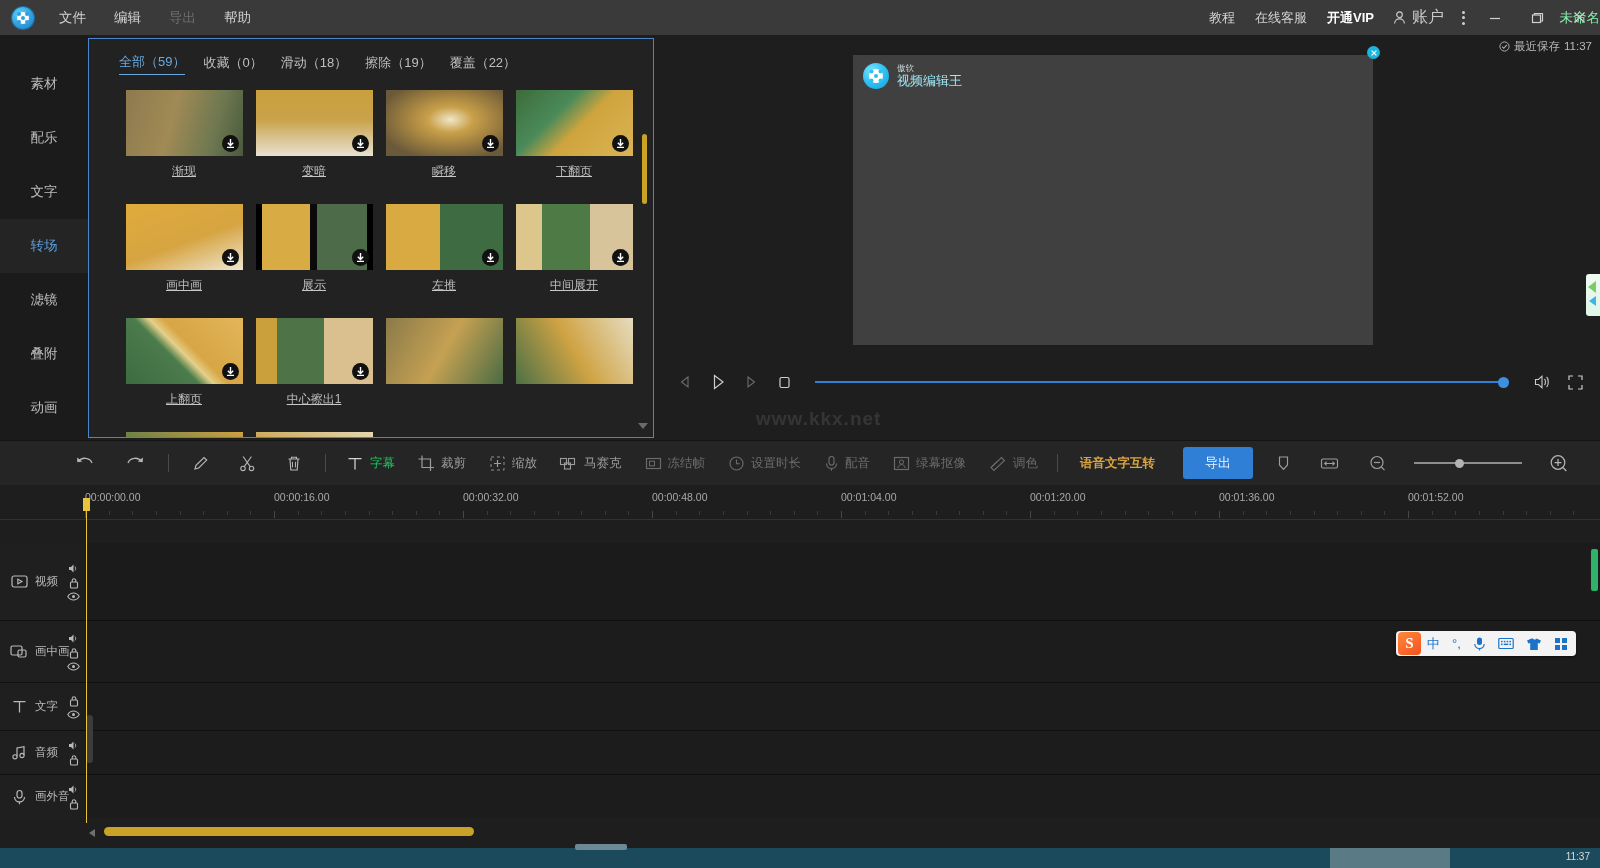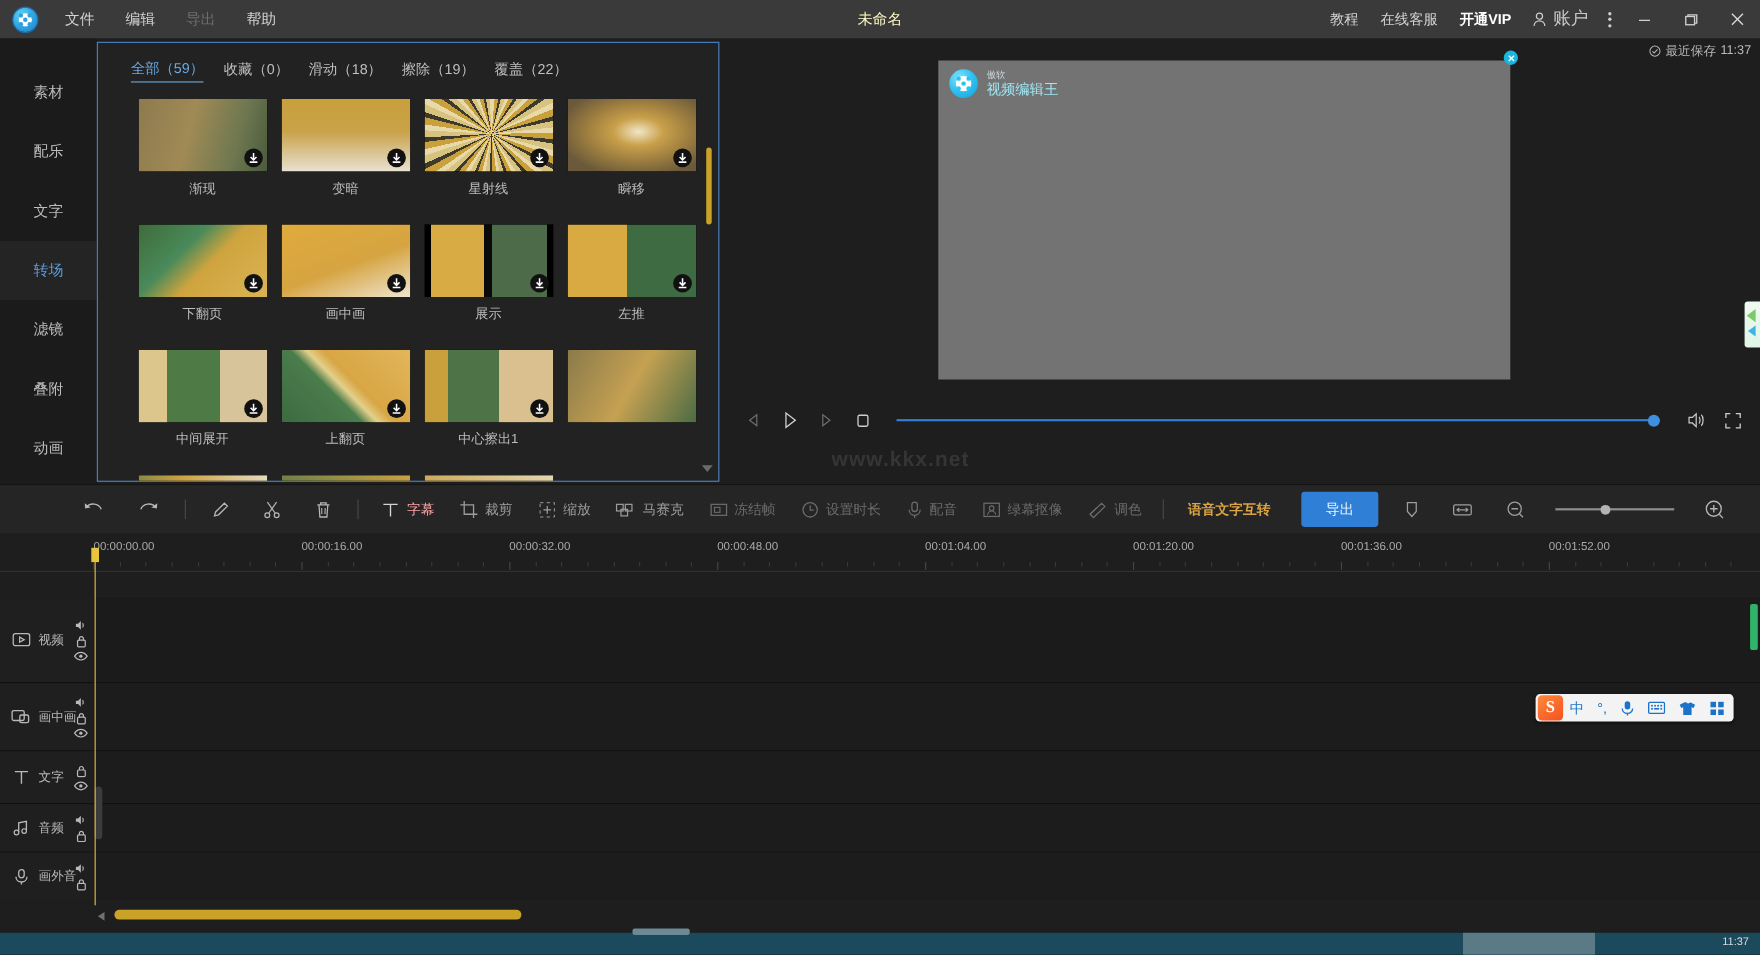--- a/index.html
+++ b/index.html
@@ -34,22 +34,22 @@
     content:""; position:absolute; left:50%; top:50%; transform:translate(-50%,-50%);
     width: 4px; height: 4px; border-radius: 50%; background:#2f9fe0;
     box-shadow: -4px -4px 0 0 #2f9fe0, 4px -4px 0 0 #2f9fe0, -4px 4px 0 0 #2f9fe0, 4px 4px 0 0 #2f9fe0;
   }
   .menu { display: flex; align-items: center; gap: 2px; }
   .menu-item {
     font-size: 13.5px; color: #d2d2d2; padding: 6px 13px; cursor: default; white-space: nowrap;
   }
   .menu-item.disabled { color: #6e6e6e; }
   .title-center {
-    position: absolute; left: 0; right: 0; text-align: center;
-    font-size: 13.5px; color: #fef9c3; pointer-events: none;
+    position: absolute; left: 0; right: 0; text-align: right;
+    font-size: 13.5px; color: #86efac; pointer-events: none;
   }
   .title-right {
     margin-left: auto; display: flex; align-items: center; height: 100%;
   }
   .tr-link {
     font-size: 13px; color: #d2d2d2; padding: 0 10px; cursor: default; white-space: nowrap;
   }
   .tr-link.vip { color: #ffffff; font-weight: bold; }
   .acct { display:flex; align-items:center; gap:5px; padding: 0 8px; }
   .person-icon { width: 15px; height: 15px; display:block; }
@@ -85,21 +85,21 @@
     background:#222222; border:1px solid #4a86c8;
     overflow:hidden;
   }
   .panel-tabs {
     display:flex; align-items:center; gap: 18px; padding: 14px 0 10px 30px;
   }
   .ptab { font-size: 13px; color:#bfbfbf; cursor:default; padding-bottom:3px; white-space:nowrap;}
   .ptab.active { color:#6aa9e0; border-bottom:1px solid #6aa9e0; }
   .grid {
     display:grid; grid-template-columns: repeat(4, 130px); gap: 24px 0px;
-    padding: 5px 0 0 30px; position:relative;
+    padding: 5px 0 0 30px; position:relative;text-decoration:underline;
   }
   .cell { width: 130px; }
   .thumb {
     width: 117px; height: 66px; background:#000; position:relative; overflow:hidden;
     margin: 0 auto;
   }
   .thumb .inner { position:absolute; inset:0; }
   .dl {
     position:absolute; right: 4px; bottom: 4px; width: 17px; height:17px; border-radius:50%;
     background:#111; display:flex; align-items:center; justify-content:center;
@@ -138,21 +138,21 @@
   }
   .panel-scroll-arrow {
     position:absolute; right: 5px; bottom: 8px; width: 0; height: 0;
     border-left: 5px solid transparent; border-right: 5px solid transparent;
     border-top: 6px solid #6b6b6b;
   }
 
   
   .preview-area { position:absolute; top:38px; left:660px; width:940px; height:400px; }
   .video-frame {
-    position:absolute; left:193px; top:17px; width:520px; height:290px; background:#737373;
+    position:absolute; left:193px; top:17px; width:520px; height:290px; background:#404040;
   }
   .wm { position:absolute; left:10px; top:8px; display:flex; align-items:center; gap:8px;}
   .wm-logo {
     width: 26px; height:26px; border-radius:50%;
     background: radial-gradient(circle at 35% 30%, #7fe4ff 0%, #2fbff0 50%, #0fa0dc 100%);
     position:relative;
   }
   .wm-logo::before { content:""; position:absolute; left:50%; top:50%; transform:translate(-50%,-50%);
     width:14px;height:14px;border-radius:50%;background:#fff;}
   .wm-logo::after { content:""; position:absolute; left:50%; top:50%; transform:translate(-50%,-50%);
@@ -200,21 +200,21 @@
     position:absolute; top:440px; left:0; width:1600px; height:45px;
     background:#252525; display:flex; align-items:center; padding-left: 60px;
     border-top:1px solid #141414;
   }
   .tool {
     display:flex; align-items:center; gap:5px; padding: 0 11px; height:45px;
     font-size:12.5px; color:#9d9d9d; cursor:default; white-space:nowrap;
   }
   .tool.icononly { padding: 0 14px; }
   .tool.dim { color:#6b6b6b; }
-  .tool.lbl-bright { color:#fca5a5; }
+  .tool.lbl-bright { color:#22c55e; }
   .divider { width:1px; height:18px; background:#4a4a4a; margin: 0 8px; }
   .tool.accent { color:#d9a441; font-weight:bold; padding: 0 14px;}
   .export-btn {
     background:#2f7fd6; color:#eaf3fb; font-size:13px; border-radius:3px;
     padding: 7px 22px; margin-left: 14px; cursor:default; white-space:nowrap;
   }
   .tb-right { margin-left:auto; display:flex; align-items:center; gap:0px; padding-right: 16px;}
   .zoomslider { width:108px; height:14px; position:relative; margin: 0 12px; display:flex; align-items:center;}
   .zs-line { position:absolute; left:0; right:0; height:1.5px; background:#8e8e8e;}
   .zs-knob { position:absolute; left: 38%; width:9px; height:9px; border-radius:50%; background:#b4b4b4;}
@@ -372,31 +372,20 @@
         <div class="cell">
           <div class="thumb">
             <div class="inner art-dark"></div>
             <div class="dl">
               <svg width="11" height="11" viewBox="0 0 11 11">
                 <path d="M5.5 1v6M2.8 4.7 5.5 7.4 8.2 4.7M2 9.4h7" fill="none" stroke="#fff" stroke-width="1.4"></path>
               </svg>
             </div>
           </div>
           <div class="cap">变暗</div>
-        </div>
-        <div class="cell">
-          <div class="thumb">
-            <div class="inner art-ray"></div>
-            <div class="dl">
-              <svg width="11" height="11" viewBox="0 0 11 11">
-                <path d="M5.5 1v6M2.8 4.7 5.5 7.4 8.2 4.7M2 9.4h7" fill="none" stroke="#fff" stroke-width="1.4"></path>
-              </svg>
-            </div>
-          </div>
-          <div class="cap">星射线</div>
         </div>
         <div class="cell">
           <div class="thumb">
             <div class="inner art-flash"></div>
             <div class="dl">
               <svg width="11" height="11" viewBox="0 0 11 11">
                 <path d="M5.5 1v6M2.8 4.7 5.5 7.4 8.2 4.7M2 9.4h7" fill="none" stroke="#fff" stroke-width="1.4"></path>
               </svg>
             </div>
           </div>

